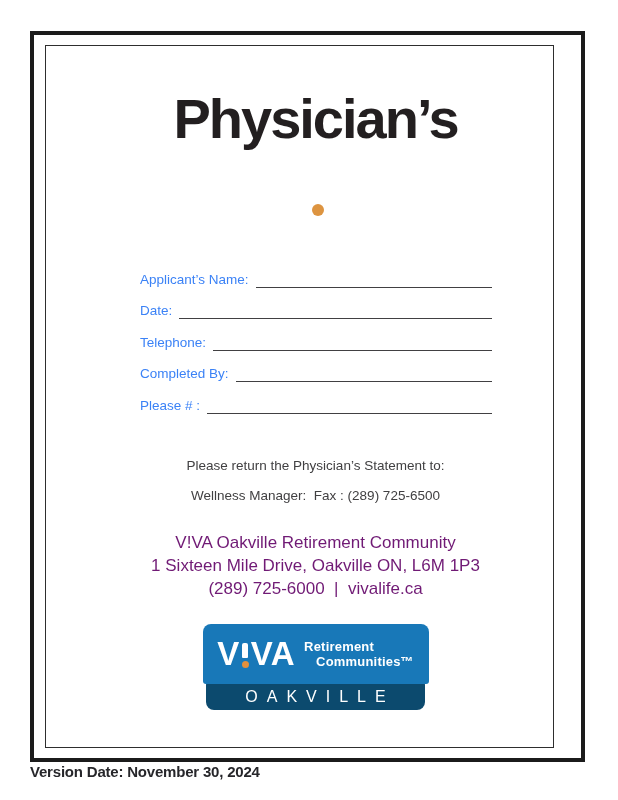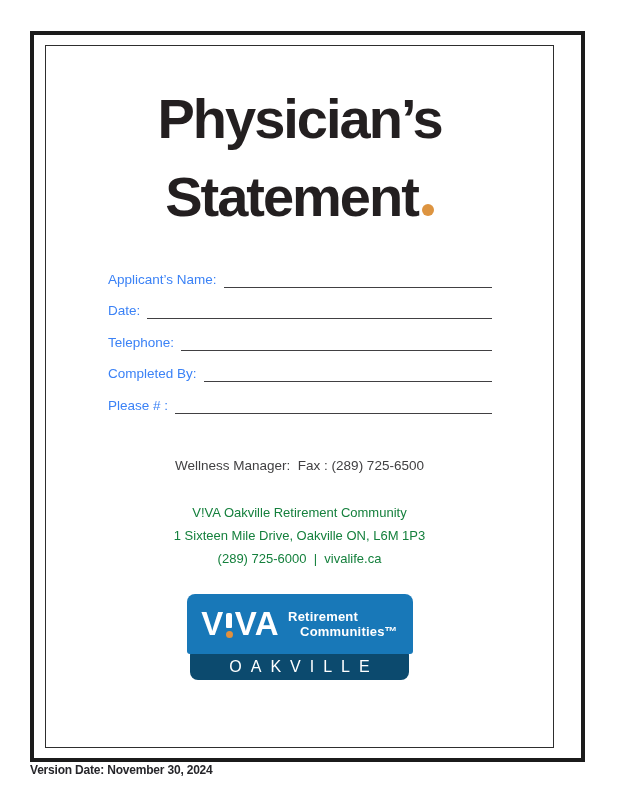--- a/index.html
+++ b/index.html
@@ -17,20 +17,21 @@
     position: absolute;
     left: 30px; top: 31px;
     width: 555px; height: 731px;
     border: 4px solid #1b1b1b;
   }
   .inner-frame {
     position: absolute;
     left: 11px; top: 10px;
     width: 509px; height: 703px;
     border: 1.5px solid #2e2e2e;
+    padding-left: 32px;
   }
 
   
   .title-block {
     margin-top: 34px;
     text-align: center;
     font-size: 56px;
     line-height: 78px;
     font-weight: 800;
     letter-spacing: -2px;
@@ -70,23 +71,23 @@
     text-align: center;
     font-size: 13.5px;
     color: #414042;
   }
   .return-block .t-line { line-height: 20px; white-space: pre-wrap; }
   .return-block .t-line + .t-line { margin-top: 10px; }
 
   .contact-block {
     margin-top: 25px;
     text-align: center;
-    font-size: 13px;
+    font-size: 17px;
     line-height: 23px;
-    color: #15803d;
+    color: #701a75;
   }
   .contact-block .t-line { white-space: pre-wrap; }
 
   
   .logo {
     width: 226px;
     margin: 24px auto 0 auto;
   }
   .logo-blue {
     position: relative;
@@ -148,35 +149,35 @@
     font-size: 16px;
     font-weight: 400;
     letter-spacing: 9px;
     text-indent: 9px;
   }
 
   
   .version-date {
     position: absolute;
     left: 30px; top: 763px;
-    font-size: 12px;
+    font-size: 15px;
     font-weight: 700;
     letter-spacing: -0.2px;
     color: #26262a;
   }
 </style>
 </head>
 <body>
 
 <div class="outer-frame">
   <div class="inner-frame">
 
     <div class="title-block">
       <div>Physician’s</div>
-      <div><span>Statement</span><span class="title-period"></span></div>
+      <div><span class="title-period"></span></div>
     </div>
 
     <div class="fields">
       <div class="field-row">
         <span class="field-label">Applicant’s Name:</span>
         <span class="field-line"></span>
       </div>
       <div class="field-row">
         <span class="field-label">Date:</span>
         <span class="field-line"></span>
@@ -189,20 +190,21 @@
         <span class="field-label">Completed By:</span>
         <span class="field-line"></span>
       </div>
       <div class="field-row">
         <span class="field-label">Please # :</span>
         <span class="field-line"></span>
       </div>
     </div>
 
     <div class="return-block">
+      <div class="t-line">Please return the Physician’s Statement to:</div>
       <div class="t-line">Wellness Manager:  Fax : (289) 725-6500</div>
     </div>
 
     <div class="contact-block">
       <div class="t-line">V!VA Oakville Retirement Community</div>
       <div class="t-line">1 Sixteen Mile Drive, Oakville ON, L6M 1P3</div>
       <div class="t-line">(289) 725-6000  |  vivalife.ca</div>
     </div>
 
     <div class="logo">

